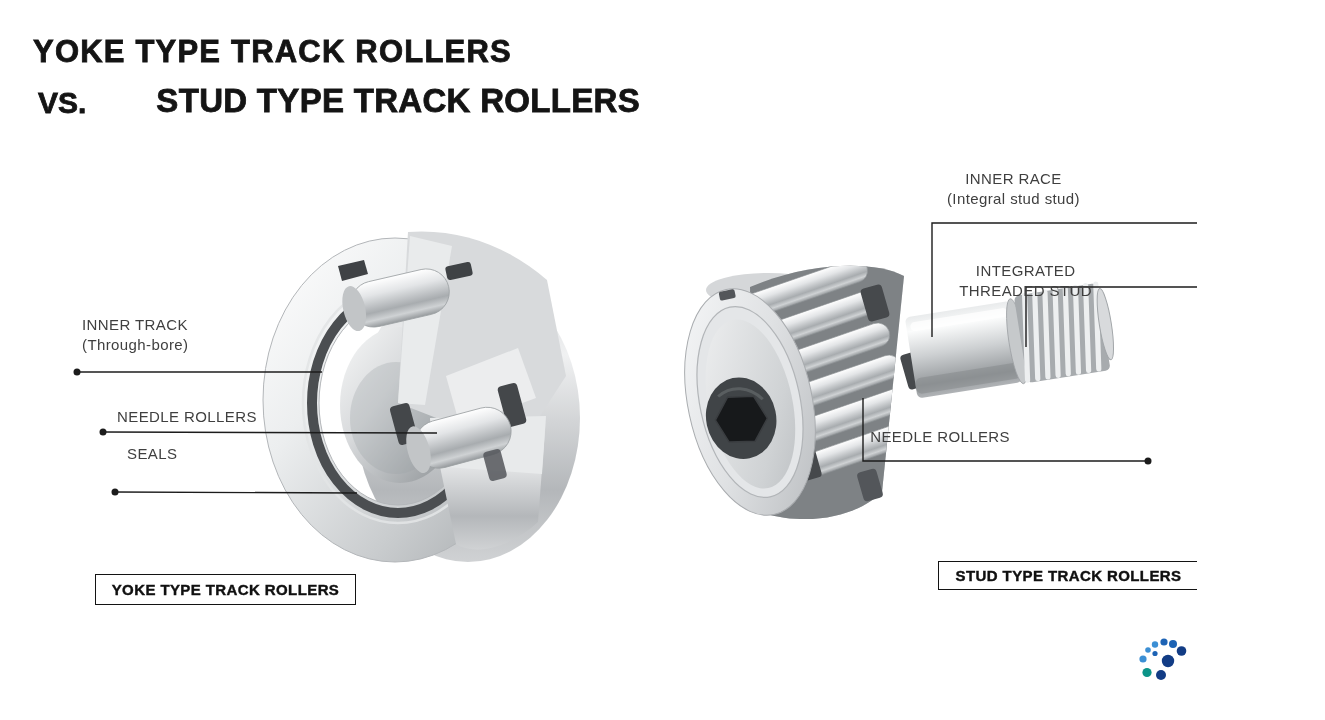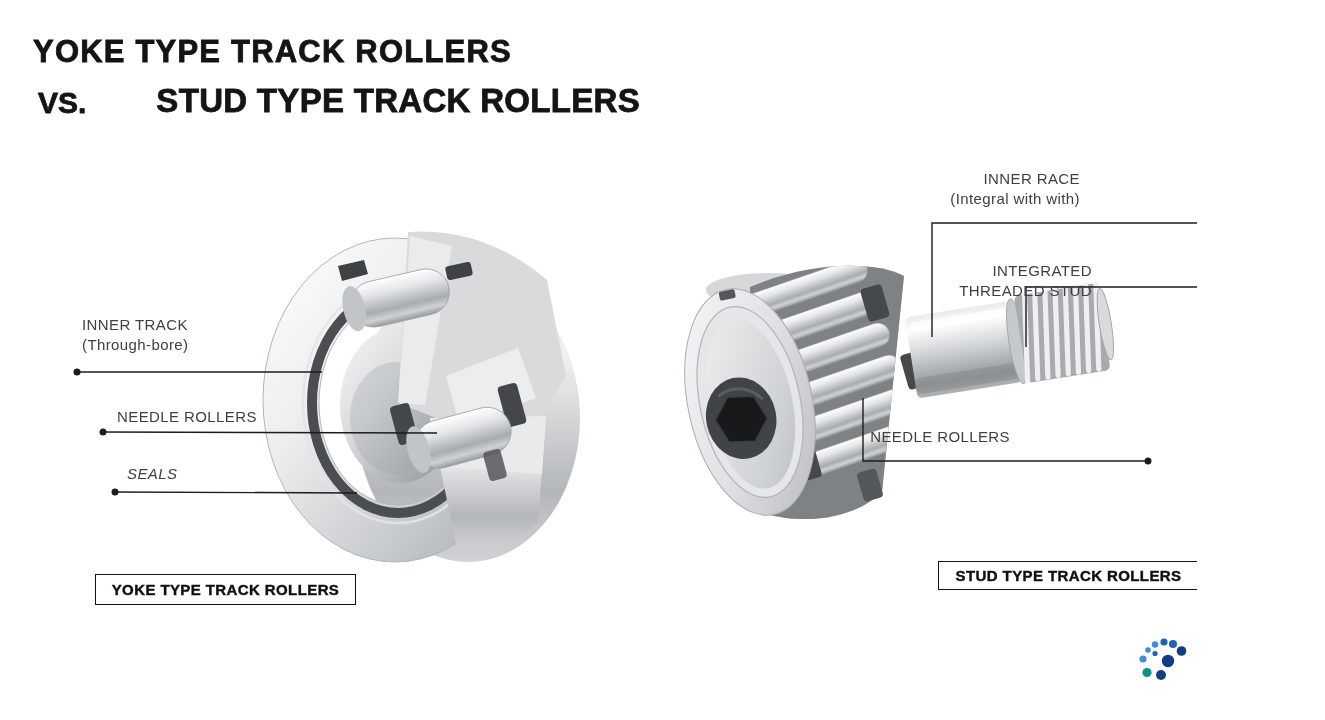--- a/index.html
+++ b/index.html
@@ -17,21 +17,21 @@
     -webkit-text-stroke:0.8px var(--title-color);
   }
   .title-1{left:33px;top:34px;font-size:31px;letter-spacing:1.2px;}
   .title-2{left:38px;top:82px;display:flex;align-items:flex-end;}
   .title-2 .vs{font-size:30px;}
   .title-2 .t2{font-size:33px;letter-spacing:0.3px;margin-left:70px;}
   .lbl{
     position:absolute;color:var(--label-color);font-size:15px;letter-spacing:0.4px;
     line-height:20px;white-space:nowrap;
   }
-  .lbl.right{text-align:right;}
+  .lbl.right{text-align:center;}
   .caption{
     position:absolute;border:1.5px solid var(--caption-border);background:#ffffff;
     display:flex;align-items:center;justify-content:center;
     font-size:15px;font-weight:700;letter-spacing:0.4px;color:#101010;
     -webkit-text-stroke:0.4px #101010;white-space:nowrap;
   }
   .cap-left{left:95px;top:574px;width:259px;height:29px;}
   .cap-right{left:938px;top:561px;width:259px;height:27px;}
   .fig{position:absolute;}
   .overlay{position:absolute;left:0;top:0;width:1325px;height:720px;pointer-events:none;}
@@ -204,25 +204,25 @@
     <circle class="leader-dot" cx="1232" cy="287" r="3.5"></circle>
     <path class="leader" d="M1148 461 H863 V398"></path>
     <circle class="leader-dot" cx="1148" cy="461" r="3.5"></circle>
   </svg>
 
   <div class="lbl" style="left:82px;top:315px;">
     <span>INNER TRACK</span><br>
     <span>(Through-bore)</span>
   </div>
   <div class="lbl" style="left:117px;top:407px;">NEEDLE ROLLERS</div>
-  <div class="lbl" style="left:127px;top:464px;font-style:italic;">SEALS</div>
+  <div class="lbl" style="left:127px;top:444px;">SEALS</div>
 
   <div class="lbl right" style="right:117px;top:169px;">
     <span>INNER RACE</span><br>
-    <span>(Integral with with)</span>
+    <span>(Integral stud stud)</span>
   </div>
   <div class="lbl right" style="right:105px;top:242px;margin-top:19px;">
     <span>INTEGRATED</span><br>
     <span>THREADED STUD</span>
   </div>
   <div class="lbl right" style="right:187px;top:427px;">NEEDLE ROLLERS</div>
 
   <div class="caption cap-left">YOKE TYPE TRACK ROLLERS</div>
   <div class="caption cap-right">STUD TYPE TRACK ROLLERS</div>
 

